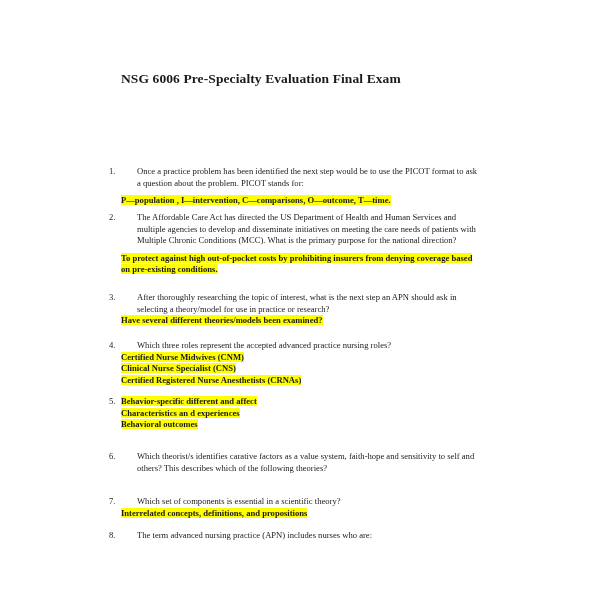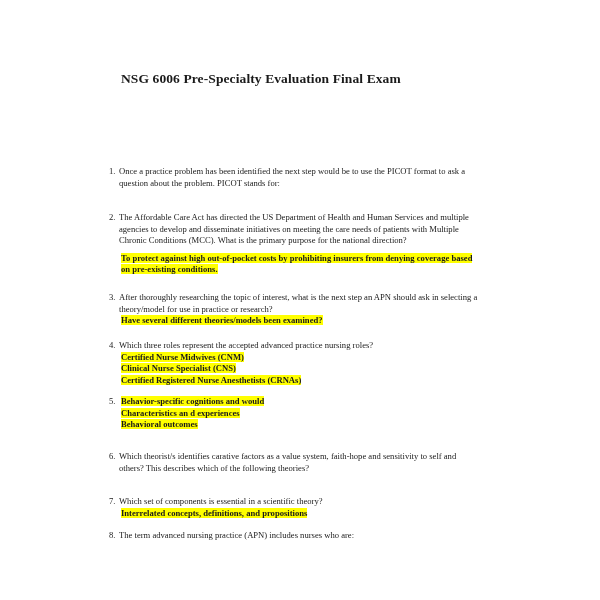--- a/index.html
+++ b/index.html
@@ -2,34 +2,35 @@
 <html><head>
 <meta charset="utf-8">
 <style>
   html, body { margin: 0; padding: 0; background: #ffffff; }
   body { width: 600px; height: 600px; overflow: hidden; position: relative;
          font-family: "Liberation Serif", "DejaVu Serif", serif; color: #1a1a1a; }
   .page { position: absolute; left: 0; top: 0; width: 492px; height: 600px; }
   .title { position: absolute; left: 121px; top: 71px; font-size: 13.5px; font-weight: bold; letter-spacing: 0.1px; white-space: nowrap; }
   .q { position: absolute; left: 109px; width: 370px; font-size: 8.6px; line-height: 11.6px; }
   .q .num { position: absolute; left: 0; top: 0; }
-  .q .body { margin-left: 10px; }
+  .q .body { margin-left: 28px; }
   .q .ans { margin-left: 12px; font-weight: bold; }
   .q .ans span { background: #ffff00; }
   .gap { margin-top: 6px; }
 </style>
 </head>
 <body>
 
 <div class="page">
   <div class="title">NSG 6006 Pre-Specialty Evaluation Final Exam</div>
 
   <div class="q" style="top:166px;">
     <span class="num">1.</span>
     <div class="body">Once a practice problem has been identified the next step would be to use the PICOT format to ask a question about the problem. PICOT stands for:</div>
+    <div class="ans gap"><span>P—population , I—intervention, C—comparisons, O—outcome, T—time.</span></div>
   </div>
 
   <div class="q" style="top:212px;">
     <span class="num">2.</span>
     <div class="body">The Affordable Care Act has directed the US Department of Health and Human Services and multiple agencies to develop and disseminate initiatives on meeting the care needs of patients with Multiple Chronic Conditions (MCC). What is the primary purpose for the national direction?</div>
     <div class="ans gap"><span>To protect against high out-of-pocket costs by prohibiting insurers from denying coverage based on pre-existing conditions.</span></div>
   </div>
 
   <div class="q" style="top:292px;">
     <span class="num">3.</span>
@@ -40,21 +41,21 @@
   <div class="q" style="top:340px;">
     <span class="num">4.</span>
     <div class="body">Which three roles represent the accepted advanced practice nursing roles?</div>
     <div class="ans"><span class="ans-line-wrap"><span>Certified Nurse Midwives (CNM)</span></span></div>
     <div class="ans"><span>Clinical Nurse Specialist (CNS)</span></div>
     <div class="ans"><span>Certified Registered Nurse Anesthetists (CRNAs)</span></div>
   </div>
 
   <div class="q" style="top:396px;">
     <span class="num">5.</span>
-    <div class="ans"><span>Behavior-specific cognitions and would</span></div>
+    <div class="ans"><span>Behavior-specific different and affect</span></div>
     <div class="ans"><span>Characteristics an d experiences</span></div>
     <div class="ans"><span>Behavioral outcomes</span></div>
   </div>
 
   <div class="q" style="top:451px;">
     <span class="num">6.</span>
     <div class="body">Which theorist/s identifies carative factors as a value system, faith-hope and sensitivity to self and others? This describes which of the following theories?</div>
   </div>
 
   <div class="q" style="top:496px;">

